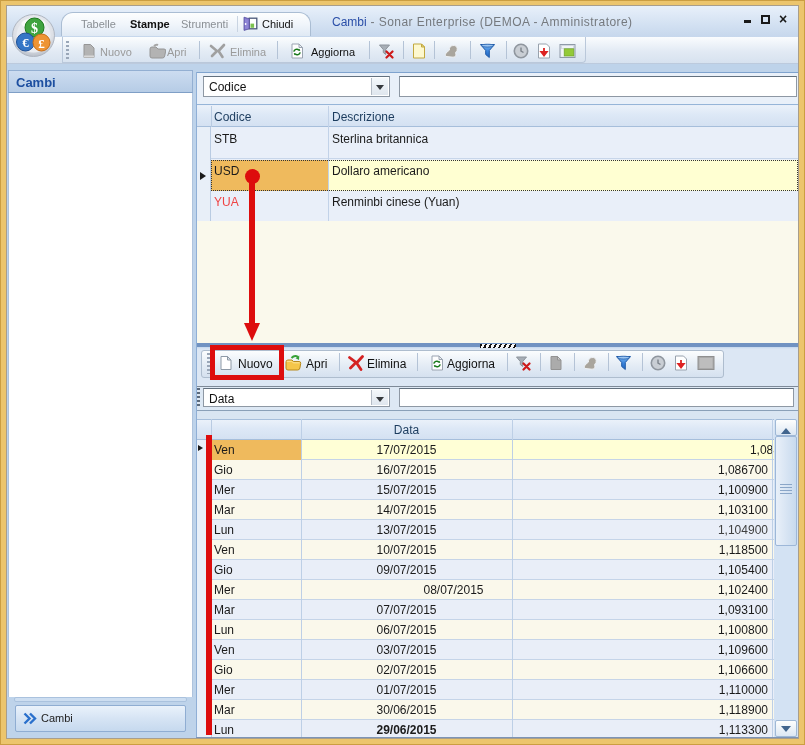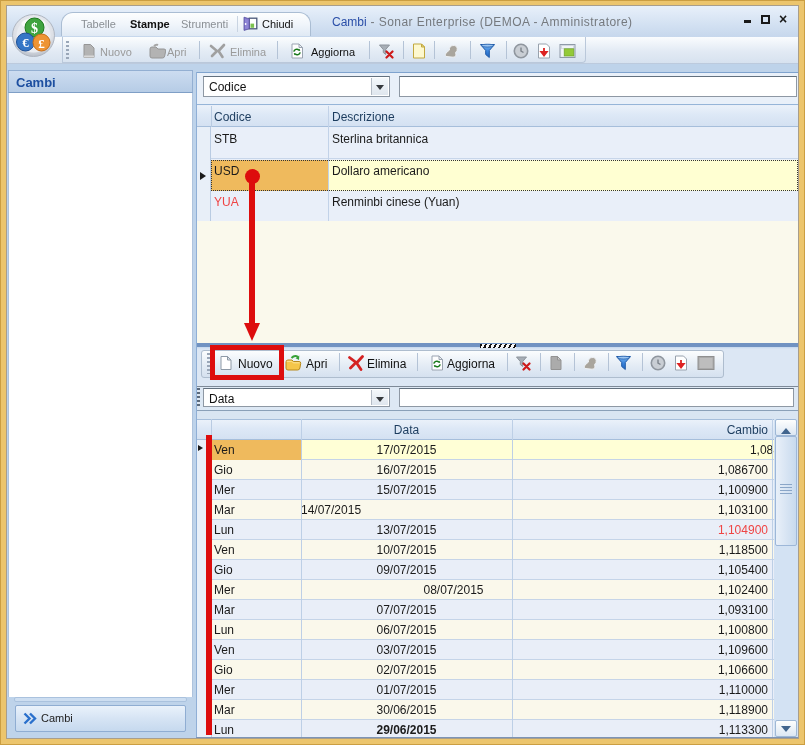--- a/index.html
+++ b/index.html
@@ -288,43 +288,42 @@
 
   <div class="abs" style="left:0; top:22px; width:15px; height:95px; background:#e8eff8; border-right:1px solid #b9cbe2;"></div>
   <div class="abs" style="left:4px; top:67px; width:0; height:0; border:4.5px solid transparent; border-left:6.5px solid #1a1a1a;"></div>
   <div class="abs" style="left:132px; top:1px; width:1px; height:116px; background:#c2d2e8;"></div>
 
 </div>
 
 <div class="abs" style="left:196px; top:419px; width:602px; height:318px; overflow:hidden; background:#fff; box-shadow:0 1px 0 #7d94b5;">
   <div class="abs gh" style="left:0; top:0; width:578px; height:21px; border-bottom:1px solid #a6bedb; border-top:1px solid #a6bedb;"></div>
   <div class="t" style="left:105px; top:4px; width:211px; text-align:center; color:#1c3c5e;">Data</div>
-  <div class="t" style="left:316px; top:4px; width:256px; text-align:right; color:#1c3c5e;">Cambio</div>
   <div id="rows">
       <div class="abs" style="left:0;top:21px;width:578px;height:20px;background:#ffffd6;border-bottom:1px solid #c5d4e8;"></div>
   <div class="abs" style="left:15px;top:21px;width:90px;height:20px;background:#efba5d;"></div>
   <div class="t" style="left:18px;top:24px;color:#1a1a1a;">Ven</div>
   <div class="t" style="left:105px;top:24px;width:211px;text-align:center;color:#1a1a1a;">17/07/2015</div>
   <div class="t" style="left:316px;top:24px;width:256px;text-align:right;color:#1a1a1a;margin-left:32px;">1,088900</div>
   <div class="abs" style="left:0;top:41px;width:578px;height:20px;background:#faf8eb;border-bottom:1px solid #c5d4e8;"></div>
   <div class="t" style="left:18px;top:44px;color:#1a1a1a;">Gio</div>
   <div class="t" style="left:105px;top:44px;width:211px;text-align:center;color:#1a1a1a;">16/07/2015</div>
   <div class="t" style="left:316px;top:44px;width:256px;text-align:right;color:#1a1a1a;">1,086700</div>
   <div class="abs" style="left:0;top:61px;width:578px;height:20px;background:#e9eef8;border-bottom:1px solid #c5d4e8;"></div>
   <div class="t" style="left:18px;top:64px;color:#1a1a1a;">Mer</div>
   <div class="t" style="left:105px;top:64px;width:211px;text-align:center;color:#1a1a1a;">15/07/2015</div>
   <div class="t" style="left:316px;top:64px;width:256px;text-align:right;color:#1a1a1a;">1,100900</div>
   <div class="abs" style="left:0;top:81px;width:578px;height:20px;background:#faf8eb;border-bottom:1px solid #c5d4e8;"></div>
   <div class="t" style="left:18px;top:84px;color:#1a1a1a;">Mar</div>
-  <div class="t" style="left:105px;top:84px;width:211px;text-align:left;color:#1a1a1a;">14/07/2015</div>
+  <div class="t" style="left:105px;top:84px;width:211px;text-align:center;color:#1a1a1a;">14/07/2015</div>
   <div class="t" style="left:316px;top:84px;width:256px;text-align:right;color:#1a1a1a;">1,103100</div>
   <div class="abs" style="left:0;top:101px;width:578px;height:20px;background:#e9eef8;border-bottom:1px solid #c5d4e8;"></div>
   <div class="t" style="left:18px;top:104px;color:#1a1a1a;">Lun</div>
   <div class="t" style="left:105px;top:104px;width:211px;text-align:center;color:#1a1a1a;">13/07/2015</div>
-  <div class="t" style="left:316px;top:104px;width:256px;text-align:right;color:#ef4444;">1,104900</div>
+  <div class="t" style="left:316px;top:104px;width:256px;text-align:right;color:#404040;">1,104900</div>
   <div class="abs" style="left:0;top:121px;width:578px;height:20px;background:#faf8eb;border-bottom:1px solid #c5d4e8;"></div>
   <div class="t" style="left:18px;top:124px;color:#1a1a1a;">Ven</div>
   <div class="t" style="left:105px;top:124px;width:211px;text-align:center;color:#1a1a1a;">10/07/2015</div>
   <div class="t" style="left:316px;top:124px;width:256px;text-align:right;color:#1a1a1a;">1,118500</div>
   <div class="abs" style="left:0;top:141px;width:578px;height:20px;background:#e9eef8;border-bottom:1px solid #c5d4e8;"></div>
   <div class="t" style="left:18px;top:144px;color:#1a1a1a;">Gio</div>
   <div class="t" style="left:105px;top:144px;width:211px;text-align:center;color:#1a1a1a;">09/07/2015</div>
   <div class="t" style="left:316px;top:144px;width:256px;text-align:right;color:#1a1a1a;">1,105400</div>
   <div class="abs" style="left:0;top:161px;width:578px;height:20px;background:#faf8eb;border-bottom:1px solid #c5d4e8;"></div>
   <div class="t" style="left:18px;top:164px;color:#1a1a1a;">Mer</div>

